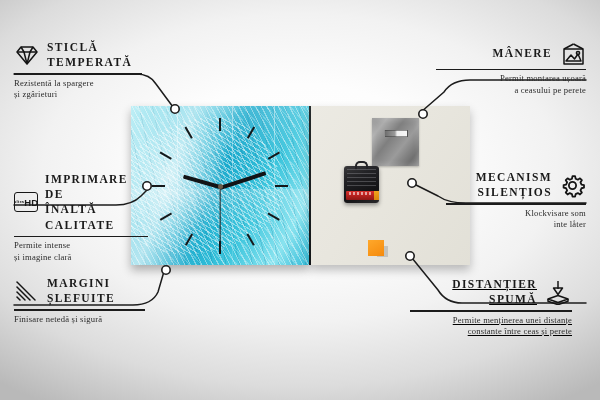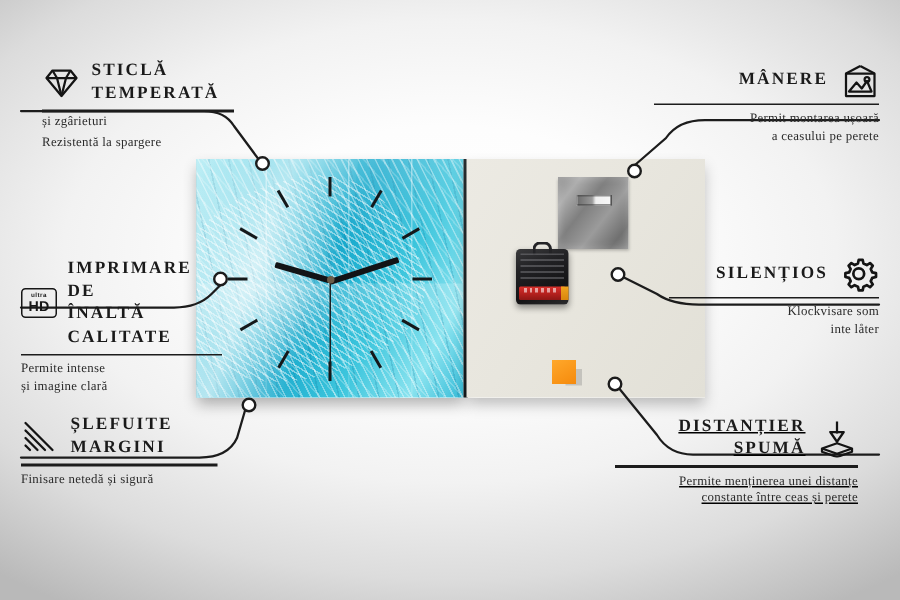--- a/index.html
+++ b/index.html
@@ -135,21 +135,21 @@
   .co-rule { height:1.4px; background:#1c1c1c; margin-top:3px; }
   .co-sub {
     font-size:8.6px; color:#2b2b2b; line-height:1.35; margin-top:3px;
     letter-spacing:.2px;
   }
   .co-sub.right { text-align:right; }
   .ico { flex:0 0 auto; display:block; }
 
   .hdbadge {
     width:24px; height:20px; border:1.6px solid #171717; border-radius:3px;
-    display:flex; flex-direction:column; align-items:center; justify-content:center;
+    display:flex; flex-direction:row; align-items:center; justify-content:center;
     line-height:1;
   }
   .hdbadge .u { font-size:4.2px; font-weight:700; letter-spacing:.3px; color:#171717; font-family:"Liberation Sans",sans-serif; }
   .hdbadge .h { font-size:9.5px; font-weight:700; letter-spacing:.2px; color:#171717; font-family:"Liberation Sans",sans-serif; margin-top:.5px; }
 </style>
 </head>
 <body>
 
 <svg id="wires" viewBox="0 0 600 400">
   <g fill="none" stroke="#1c1c1c" stroke-width="1.5" stroke-linecap="round">
@@ -221,38 +221,38 @@
         <div class="battery-label"></div>
       </div>
       <div class="battery-cap"></div>
     </div>
 
     <div class="spacer-sh"></div>
     <div class="spacer"></div>
   </div>
 </div>
 
-<div class="callout" style="left:28px; top:40px; width:128px;font-family:Liberation Serif, serif;">
+<div class="callout" style="left:14px; top:40px; width:128px;font-family:Liberation Serif, serif;">
   <div class="co-head">
     <svg class="ico" width="26" height="23" viewBox="0 0 26 23">
       <g fill="none" stroke="#141414" stroke-width="1.5" stroke-linejoin="round">
         <path d="M3,8 L7,3 H19 L23,8 L13,20 Z"></path>
         <path d="M3,8 H23"></path>
           <path d="M7,3 L10,8 L13,20"></path>
           <path d="M19,3 L16,8 L13,20"></path>
       </g>
     </svg>
     <div>
       <div class="co-title">STICLĂ</div>
       <div class="co-title">TEMPERATĂ</div>
     </div>
   </div>
   <div class="co-rule"></div>
+  <div class="co-sub">Rezistentă la spargere</div>
   <div class="co-sub" style="margin-top:0;">și zgârieturi</div>
-  <div class="co-sub">Rezistentă la spargere</div>
 </div>
 
 <div class="callout" style="left:14px; top:172px; width:134px;">
   <div class="co-head">
     <div class="hdbadge ico">
       <span class="u">ultra</span>
       <span class="h">HD</span>
     </div>
     <div>
       <div class="co-title">IMPRIMARE DE</div>
@@ -268,22 +268,22 @@
   <div class="co-head">
     <svg class="ico" width="26" height="23" viewBox="0 0 26 23">
       <g stroke="#141414" stroke-width="1.5" stroke-linecap="round">
         <line x1="3" y1="2" x2="21" y2="20"></line>
         <line x1="3" y1="7" x2="16" y2="20"></line>
         <line x1="3" y1="12" x2="11" y2="20"></line>
         <line x1="3" y1="17" x2="6" y2="20"></line>
       </g>
     </svg>
     <div>
+      <div class="co-title">MARGINI</div>
       <div class="co-title">ȘLEFUITE</div>
-      <div class="co-title">MARGINI</div>
     </div>
   </div>
   <div class="co-rule"></div>
   <div class="co-sub">Finisare netedă și sigură</div>
 </div>
 
 <div class="callout" style="right:14px; top:42px; width:150px;">
   <div class="co-head right">
     <div style="text-align:right;">
       <div class="co-title">MÂNERE</div>
@@ -299,20 +299,21 @@
     </svg>
   </div>
   <div class="co-rule"></div>
   <div class="co-sub right">Permit montarea ușoară</div>
   <div class="co-sub right" style="margin-top:0;">a ceasului pe perete</div>
 </div>
 
 <div class="callout" style="right:14px; top:170px; width:140px;">
   <div class="co-head right">
     <div style="text-align:right;">
+      <div class="co-title">MECANISM</div>
       <div class="co-title">SILENȚIOS</div>
     </div>
     <svg class="ico" width="27" height="25" viewBox="0 0 27 25">
       <g fill="none" stroke="#141414" stroke-width="1.8" stroke-linejoin="round">
         <path d="M13.5,3.2 l2.6,.0 .55,2.5 2.2,1.0 2.15,-1.35 1.85,1.85 -1.35,2.15 1.0,2.2 2.5,.55 0,2.6 -2.5,.55 -1.0,2.2 1.35,2.15 -1.85,1.85 -2.15,-1.35 -2.2,1.0 -.55,2.5 -2.6,0 -.55,-2.5 -2.2,-1.0 -2.15,1.35 -1.85,-1.85 1.35,-2.15 -1.0,-2.2 -2.5,-.55 0,-2.6 2.5,-.55 1.0,-2.2 -1.35,-2.15 1.85,-1.85 2.15,1.35 2.2,-1.0 z"></path>
         <circle cx="13.5" cy="12.5" r="3.6"></circle>
       </g>
     </svg>
   </div>
   <div class="co-rule"></div>

